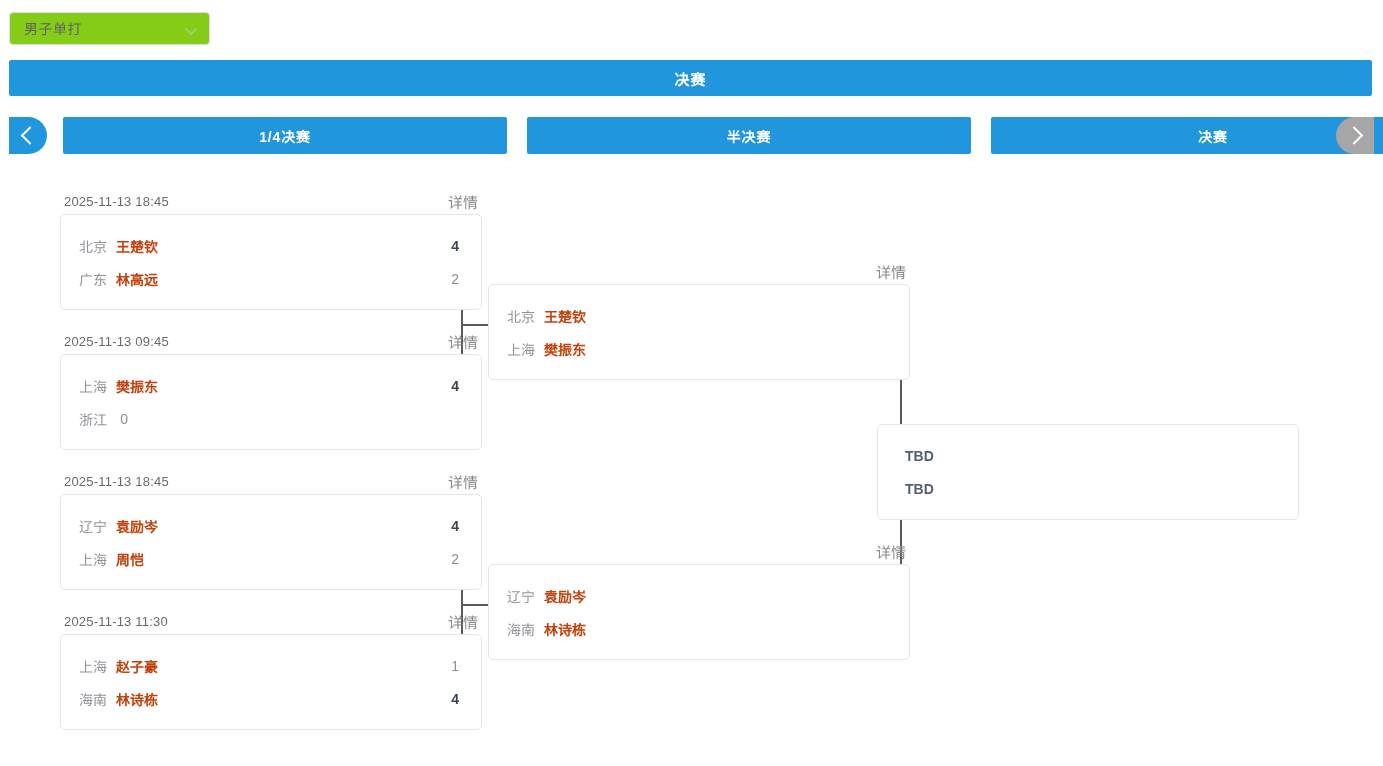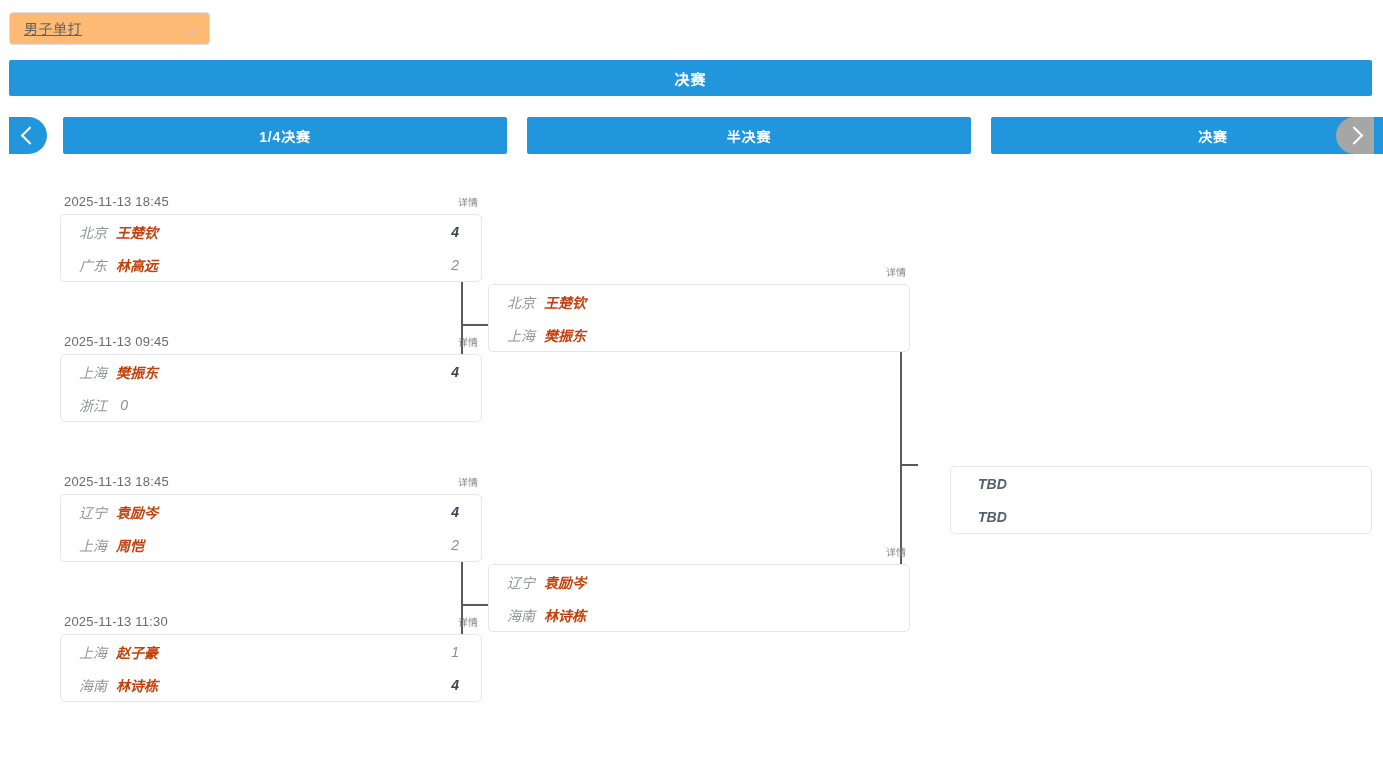--- a/index.html
+++ b/index.html
@@ -20,26 +20,25 @@
   
   .select-wrap {
     position: absolute;
     left: 9px;
     top: 12px;
     width: 201px;
     height: 33px;
     box-sizing: border-box;
     border: 1px solid #dcdfe6;
     border-radius: 4px;
-    background: #fdba74;
+    background: #84cc16;
     display: flex;
     align-items: center;
     padding: 0 10px 0 14px;
     cursor: pointer;
-    text-decoration: underline;
   }
   .select-value {
     flex: 1;
     font-size: 14px;
     color: #606266;
     line-height: 1;
     letter-spacing: .5px;
   }
   .select-caret {
     width: 14px;
@@ -158,31 +157,30 @@
     justify-content: space-between;
     padding: 0 4px 0 4px;
     box-sizing: border-box;
   }
   .match-time {
     font-size: 13px;
     color: #6a6a6a;
     letter-spacing: .2px;
   }
   .match-detail {
-    font-size: 10px;
+    font-size: 15px;
     color: #8a8a8a;
     cursor: pointer;
   }
   .match-card {
     border: 1px solid #e6e6e6;
     border-radius: 5px;
     background: #ffffff;
-    padding: 0 0;
+    padding: 14px 0;
     box-sizing: border-box;
-    font-style: italic;
   }
   .team-row {
     height: 33px;
     display: flex;
     align-items: center;
     padding: 0 22px 0 18px;
     box-sizing: border-box;
   }
   .team-prov {
     font-size: 14px;
@@ -368,21 +366,21 @@
         <span class="team-score"></span>
       </div>
       <div class="team-row">
         <span class="team-prov">海南</span>
         <span class="team-name">林诗栋</span>
         <span class="team-score"></span>
       </div>
     </div>
   </div>
 
-  <div class="match" style="left:950px; top:270px;margin-top:42px;">
+  <div class="match" style="left:877px; top:270px;">
     <div class="match-card">
       <div class="team-row">
         <span class="team-prov"></span>
         <span class="team-name tbd">TBD</span>
         <span class="team-score"></span>
       </div>
       <div class="team-row">
         <span class="team-prov"></span>
         <span class="team-name tbd">TBD</span>
         <span class="team-score"></span>

